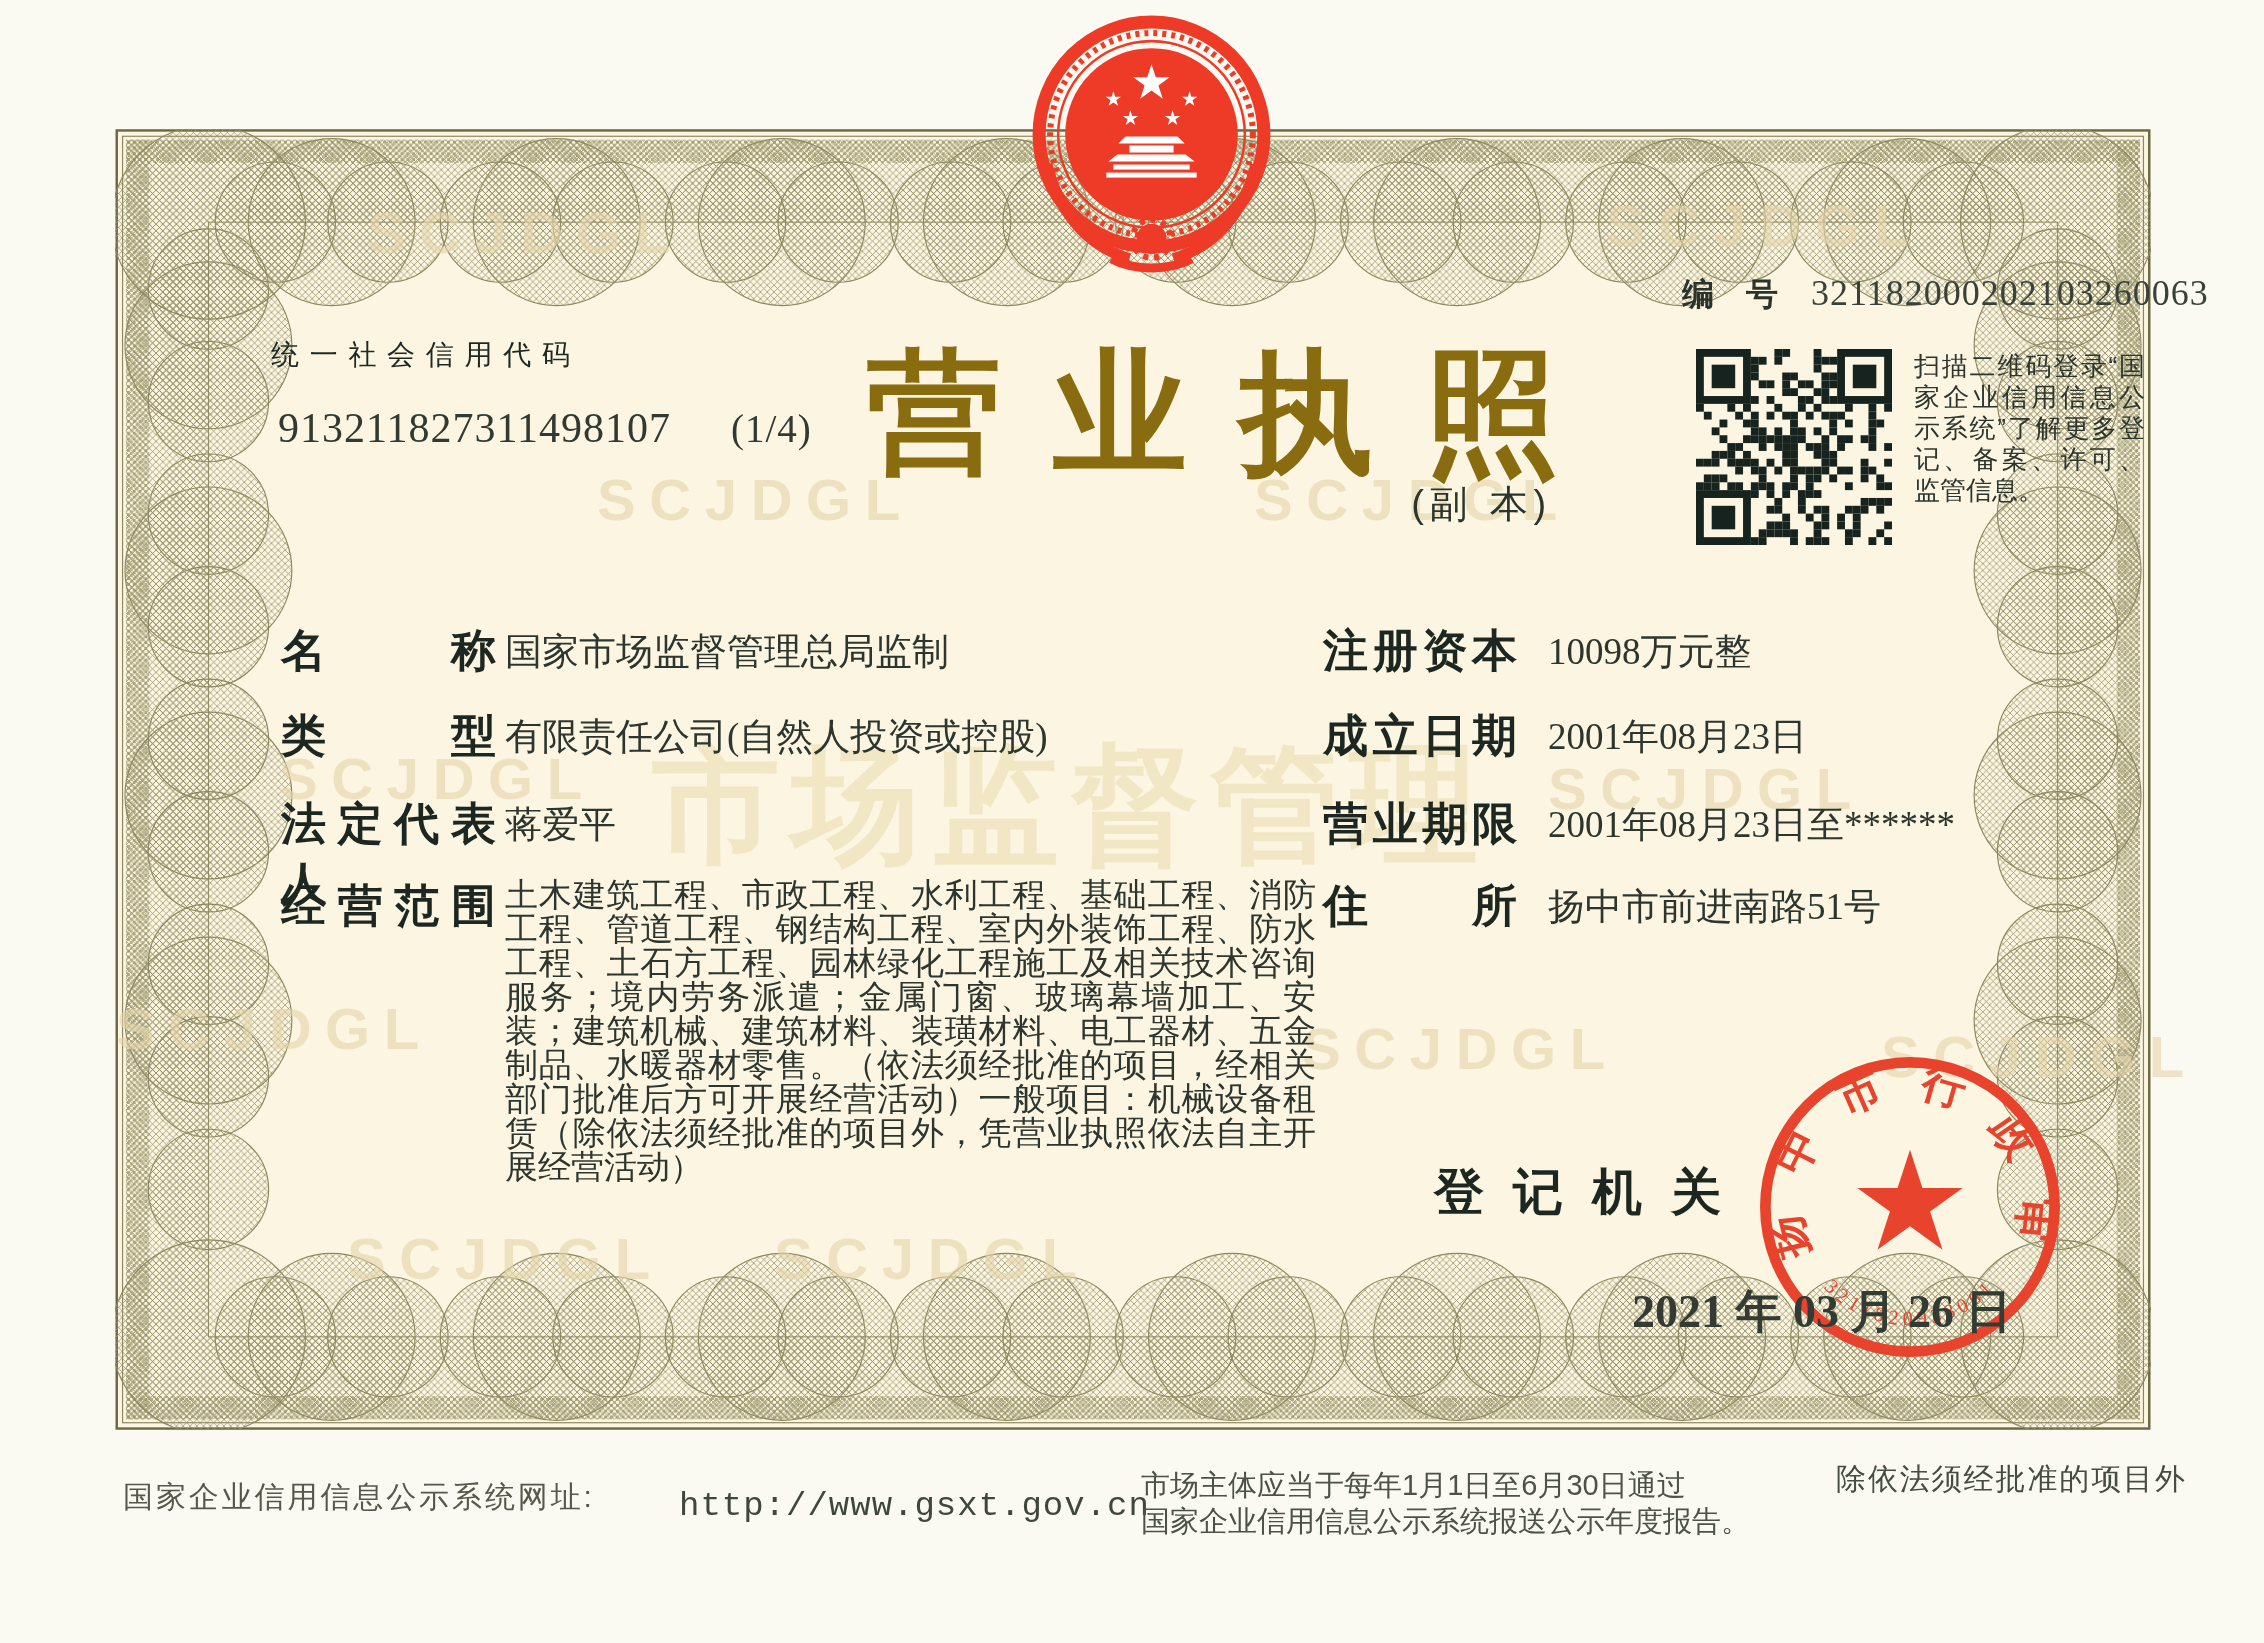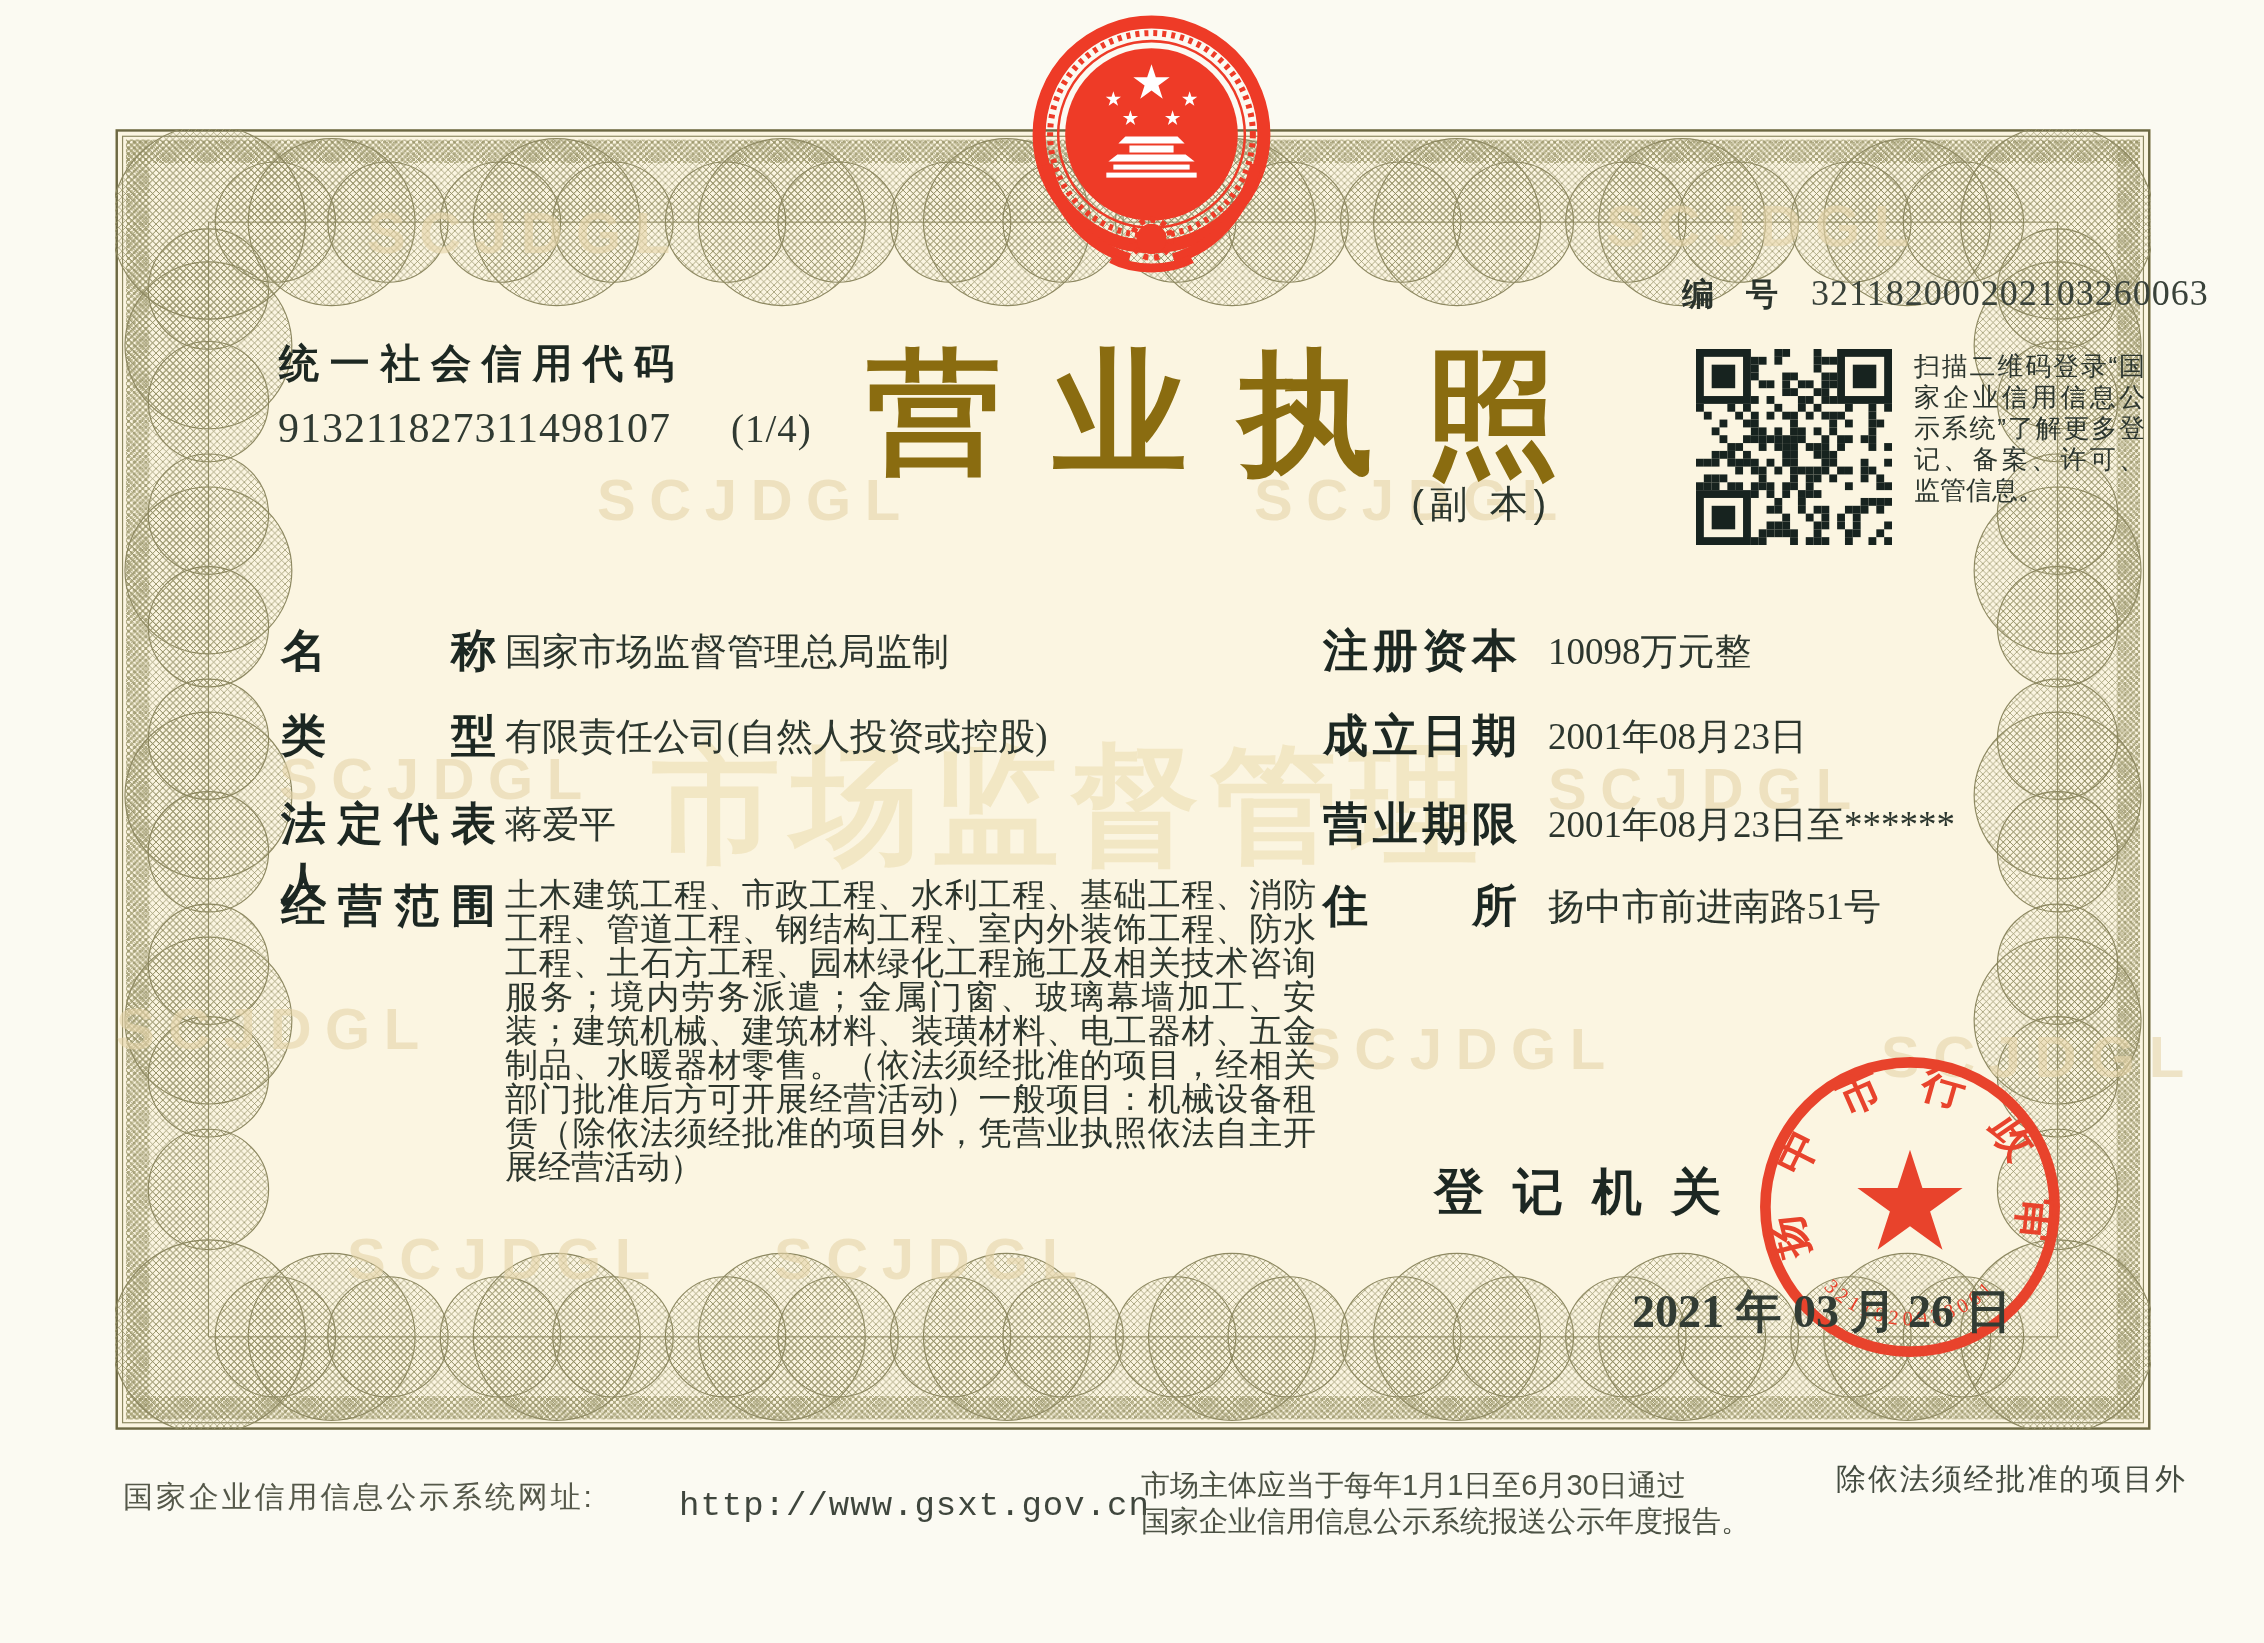--- a/index.html
+++ b/index.html
@@ -11,21 +11,21 @@
   #border-svg{position:absolute;left:115px;top:129px;width:2036px;height:1301px;}
   
   .wm{position:absolute;font-weight:bold;color:#e6d5aa;opacity:.6;
       font-size:58px;letter-spacing:13.6px;white-space:nowrap;}
   .wmc{position:absolute;font-weight:bold;color:#ecdcae;opacity:.55;
       font-size:128px;letter-spacing:11.6px;white-space:nowrap;}
   
   .serial-line{position:absolute;left:1682px;top:272px;white-space:nowrap;color:#39423a;}
   .serial-label{font-weight:bold;font-size:32px;letter-spacing:11.6px;color:#2a332c;}
   .serial-num{font-family:"Liberation Serif",serif;font-size:36px;margin-left:21.3px;letter-spacing:1px;}
-  .ucc-label{position:absolute;left:279px;top:336px;font-weight:bold;font-size:40px;
+  .ucc-label{position:absolute;left:271px;top:336px;font-weight:normal;font-size:28px;
              letter-spacing:10.7px;color:#1d2822;white-space:nowrap;}
   .ucc-code{position:absolute;left:278px;top:404px;font-family:"Liberation Serif",serif;
             font-size:42px;color:#303a32;white-space:nowrap;letter-spacing:1px;}
   .ucc-idx{margin-left:60px;font-size:39px;}
   .title{position:absolute;left:815px;top:324px;width:737px;text-align:center;
          font-weight:bold;font-size:134px;color:#8a6c10;letter-spacing:52px;
          text-indent:52px;white-space:nowrap;}
   .subtitle{position:absolute;left:815px;top:479px;width:737px;text-align:right;
             font-size:38px;color:#2a352d;letter-spacing:5.8px;white-space:nowrap;}
   #qr-svg{position:absolute;left:1696px;top:349px;width:196px;height:196px;}

